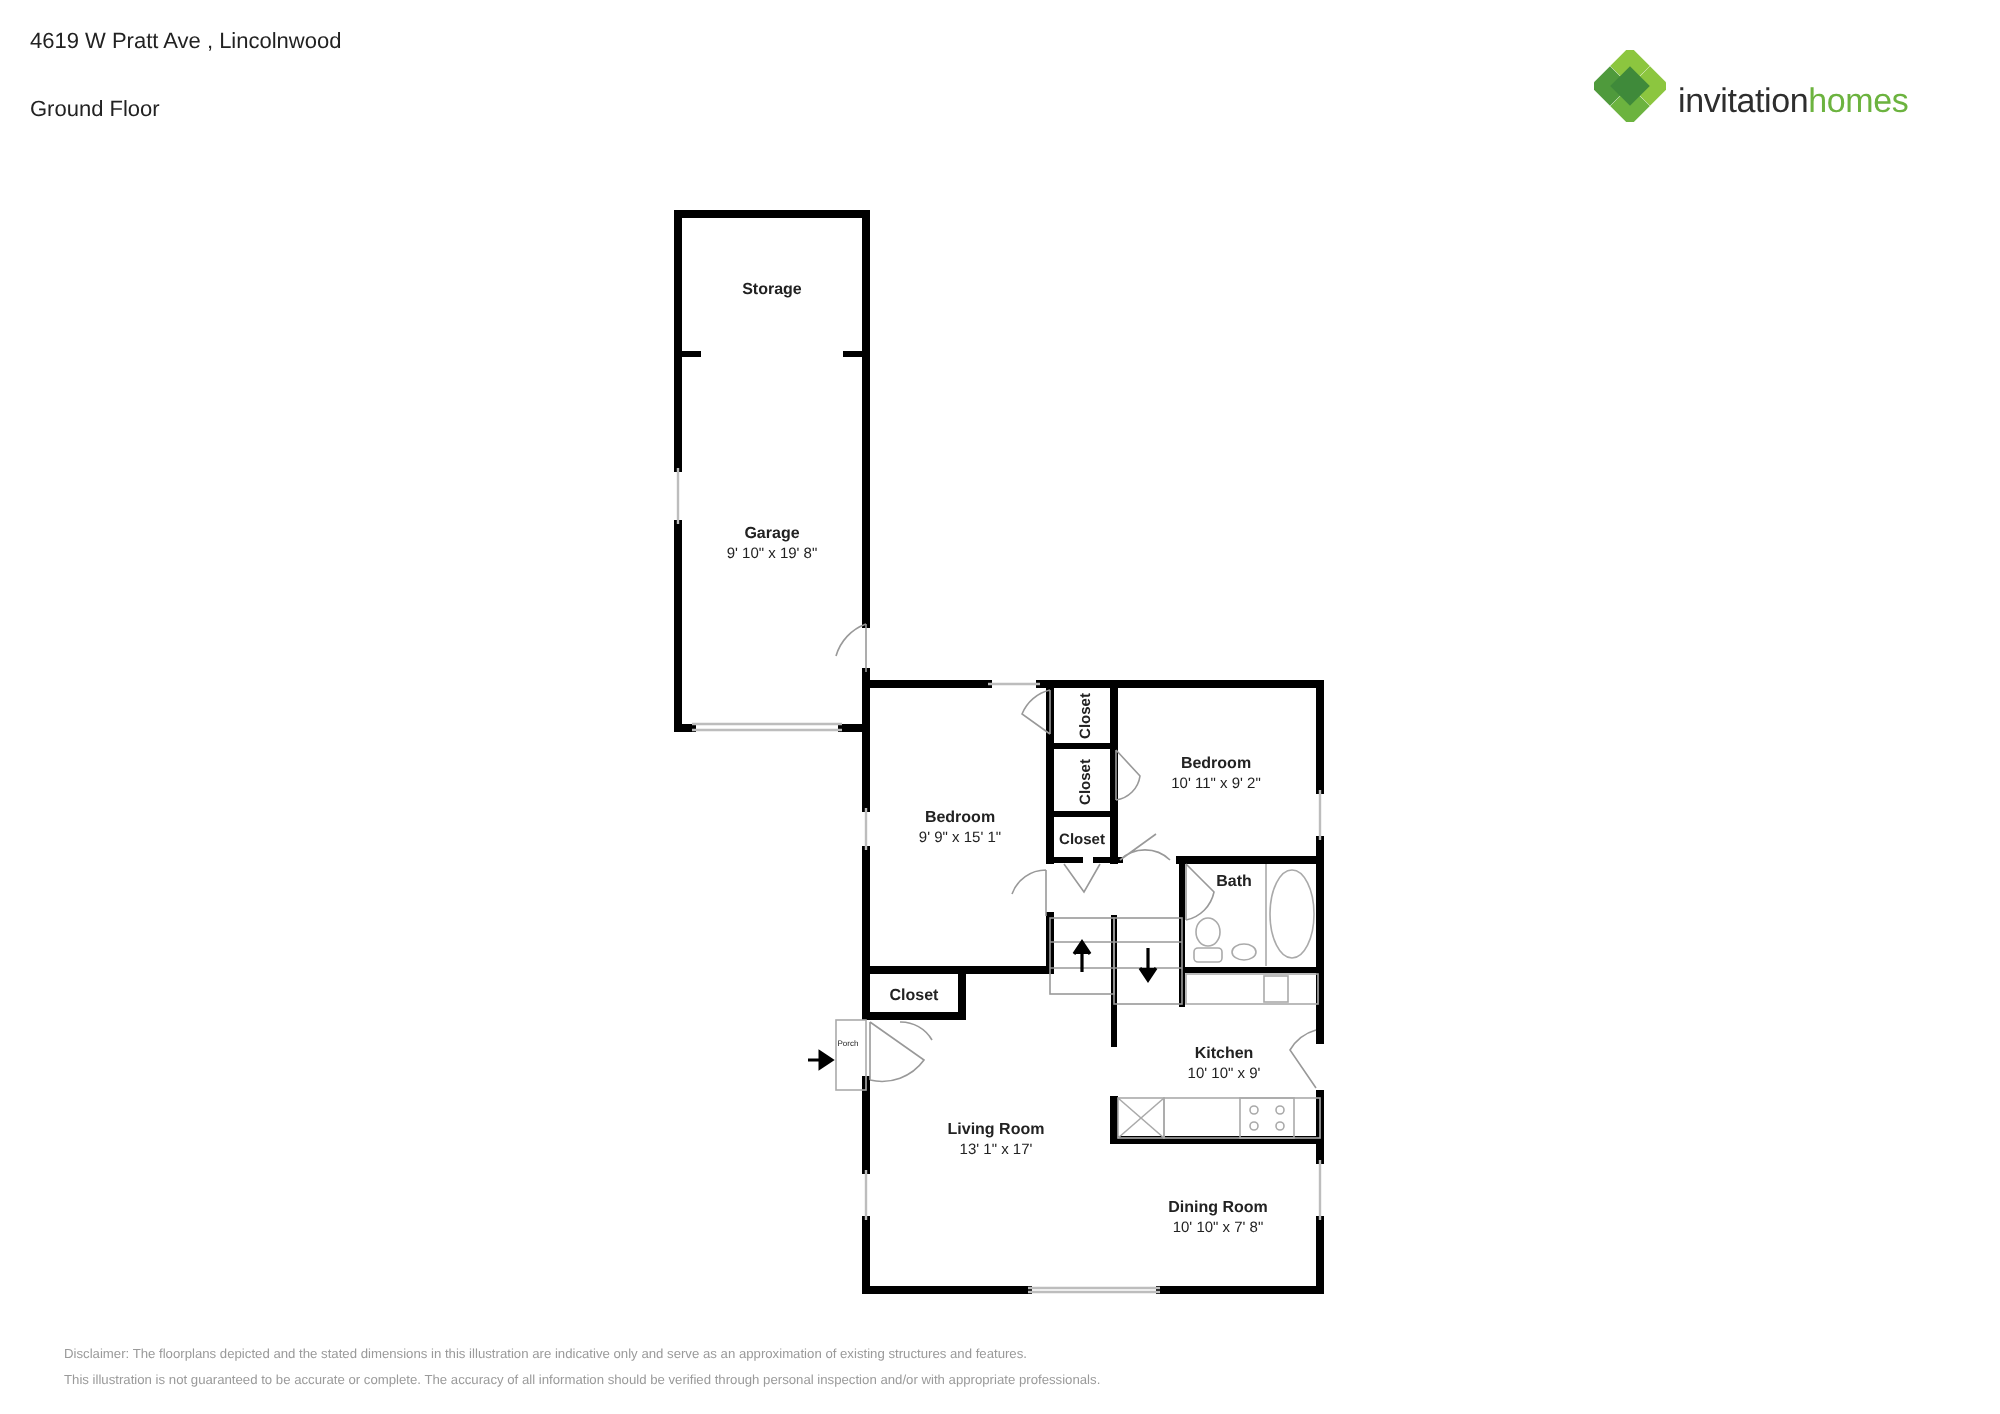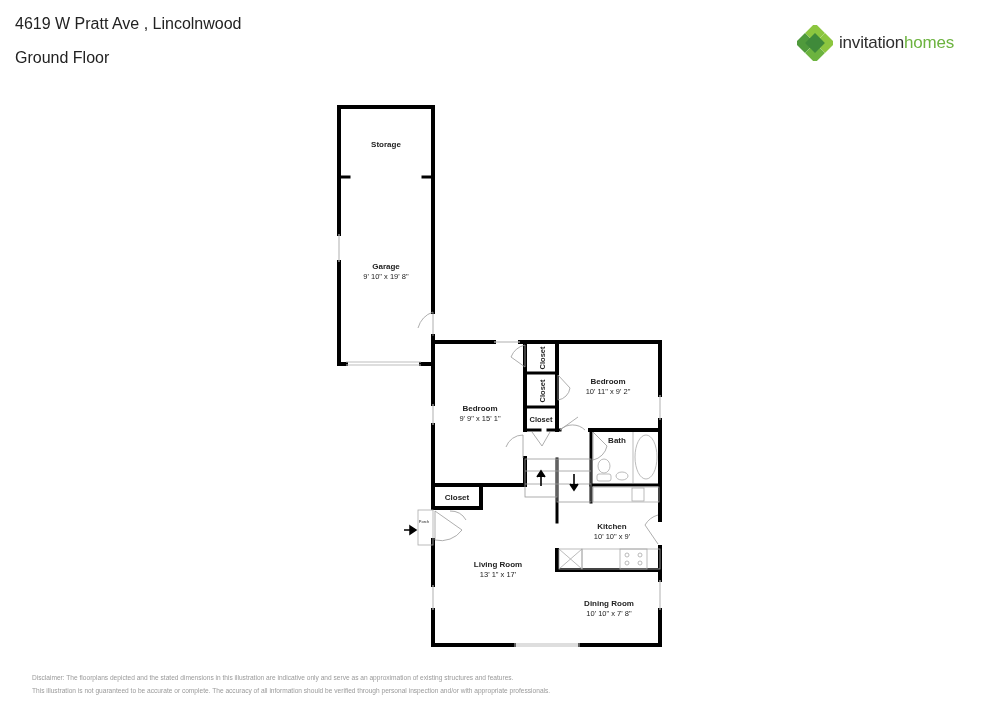--- a/index.html
+++ b/index.html
@@ -1,20 +1,20 @@
 <!DOCTYPE html>
 <html><head>
 <meta charset="utf-8">
 <style>
   html, body { margin:0; padding:0; background:#ffffff; }
   body { width:1000px; height:707px; position:relative; overflow:hidden; font-family:"Liberation Sans", sans-serif; color:#222; }
-  .hdr { position:absolute; left:15px; font-size:16px; color:#222; }
+  .hdr { position:absolute; left:15px; font-size:11px; color:#222; }
   .hdr.addr { top:15px; }
   .hdr.floor { top:33px;margin-top:16px; }
-  .logo { position:absolute; left:797px; top:25px; display:flex; align-items:center; }
+  .logo { position:absolute; left:797px; top:25px; display:flex; align-items:flex-end; }
   .logo-text { font-size:17px; margin-left:6px; letter-spacing:-0.2px; }
   .logo-text .a { color:#2e2e2e; }
   .logo-text .b { color:#6cb33f; }
   .plan { position:absolute; left:0; top:0; }
   .disc { position:absolute; left:32px; font-size:6.6px; color:#9a9a9a; }
   .disc.l1 { top:674px; }
   .disc.l2 { top:687px; }
   .lbl { font-family:"Liberation Sans", sans-serif; font-weight:bold; fill:#222; text-anchor:middle; }
   .dim { font-family:"Liberation Sans", sans-serif; fill:#222; text-anchor:middle; }
 </style>

